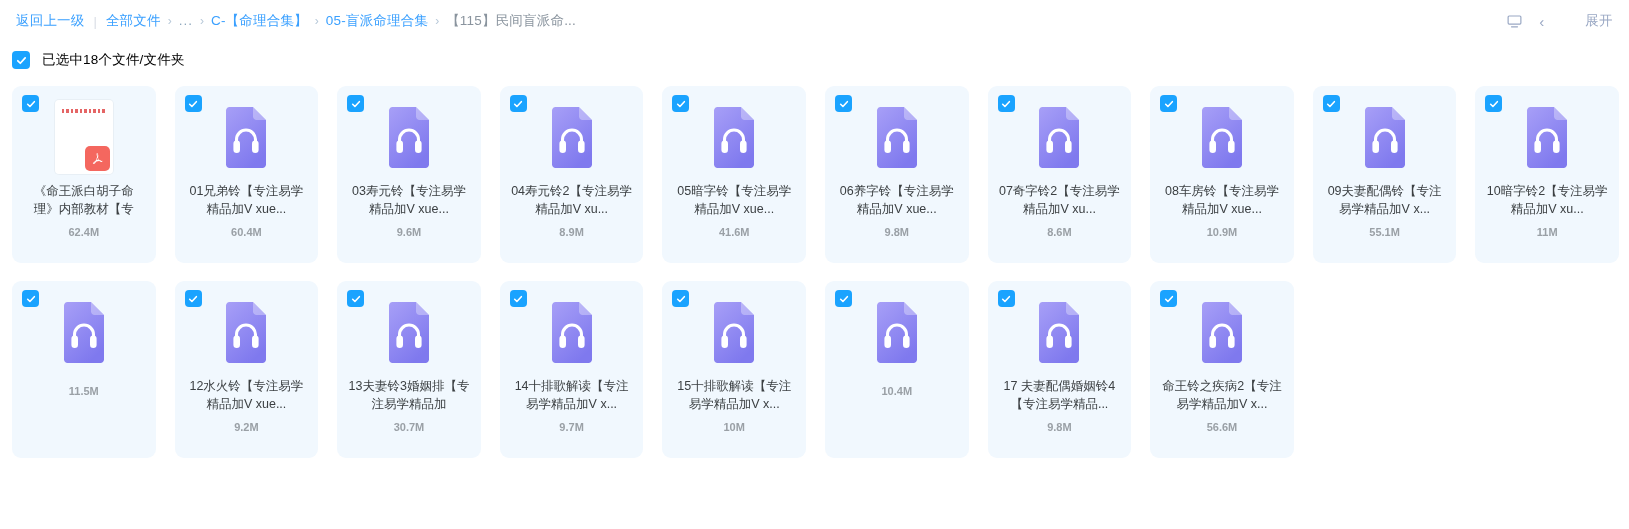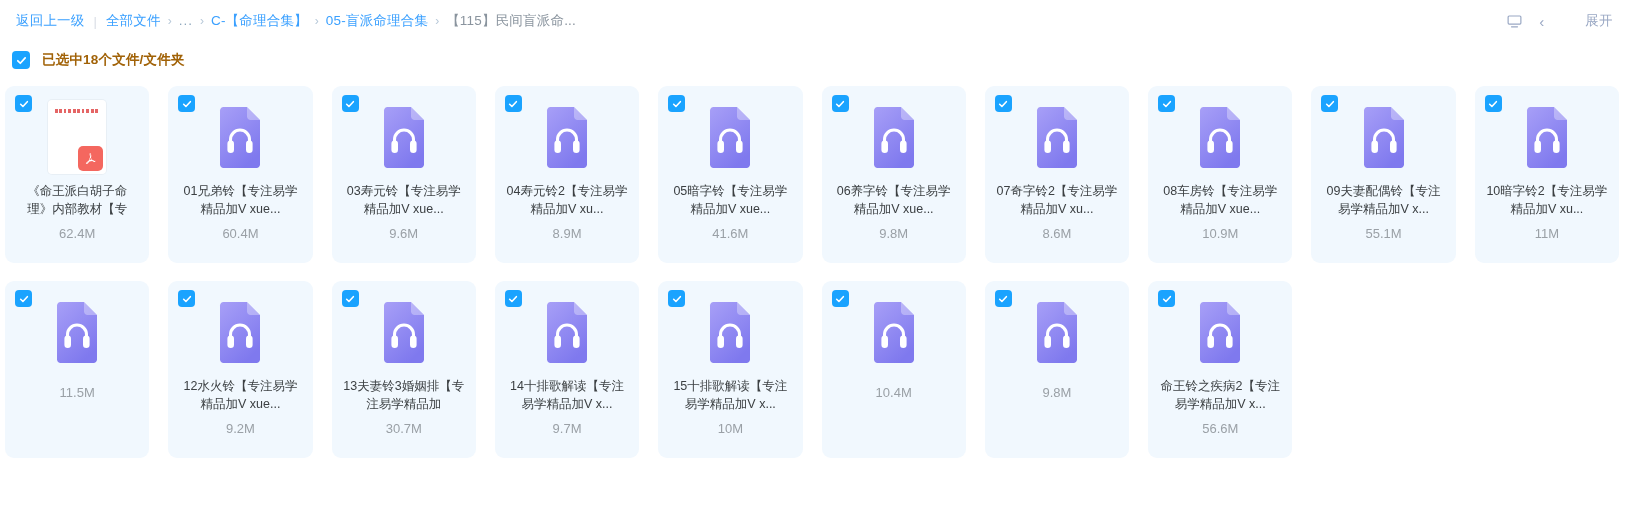--- a/index.html
+++ b/index.html
@@ -115,28 +115,27 @@
     align-items: center;
     justify-content: center;
     cursor: pointer;
     flex: none;
   }
   .cb svg { display: block; }
 
   .select-text {
     margin-left: 12px;
     font-size: 13.5px;
-    color: #a16207;
+    color: #000000;
     letter-spacing: .2px;
-    font-weight: bold;
   }
 
   
   .grid-wrap {
-    padding: 8px 10px 0 5px;
+    padding: 8px 10px 0 12px;
     background: #ffffff;
     height: 451px;
   }
 
   .grid {
     display: grid;
     grid-template-columns: repeat(10, 1fr);
     column-gap: 19px;
     row-gap: 18px;
   }
@@ -226,24 +225,25 @@
     display: -webkit-box;
     -webkit-line-clamp: 2;
     -webkit-box-orient: vertical;
     overflow: hidden;
     word-break: break-all;
     max-height: 36px;
   }
 
   .card-size {
     margin-top: 9px;
-    font-size: 13px;
+    font-size: 11px;
     color: #9aa0a6;
     text-align: left;
     line-height: 1;
+    font-weight: bold;
   }
 </style>
 </head>
 <body>
 
 <div class="header">
   <div class="crumbs">
     <span class="crumb-link">返回上一级</span>
     <span class="crumb-sep-bar">|</span>
 
@@ -676,20 +676,21 @@
                 <stop offset="1" stop-color="#7f79ee"></stop>
               </linearGradient>
             </defs>
             <path d="M6 4.5C6 2.6 7.6 1 9.5 1H33l13 13v44.5c0 1.9-1.6 3.5-3.5 3.5H9.5C7.6 62 6 60.4 6 58.5z" fill="url(#agrad)"></path>
             <path d="M33 1l13 13H36.5C34.6 14 33 12.4 33 10.5z" fill="#ffffff" fill-opacity="0.32"></path>
             <path d="M16.5 36.5v-3a9.5 9.5 0 0 1 19 0v3" stroke="#ffffff" stroke-width="3.1" fill="none" stroke-linecap="round"></path>
             <rect x="13.4" y="34.6" width="6.6" height="12.4" rx="3.3" fill="#ffffff"></rect>
             <rect x="32" y="34.6" width="6.6" height="12.4" rx="3.3" fill="#ffffff"></rect>
           </svg>
         </div>
+        <div class="card-name">17 夫妻配偶婚姻铃4【专注易学精品...</div>
         <div class="card-size">9.8M</div>
       </div>
       <div class="card">
         <span class="card-cb">
           <svg width="10" height="10" viewBox="0 0 12 12" fill="none" stroke="#ffffff" stroke-width="1.9" stroke-linecap="round" stroke-linejoin="round">
             <polyline points="2,6.3 4.7,9 10,3.2"></polyline>
           </svg>
         </span>
         <div class="thumb-area">
           <svg class="audio-icon" width="52" height="62" viewBox="0 0 52 62" fill="none">

